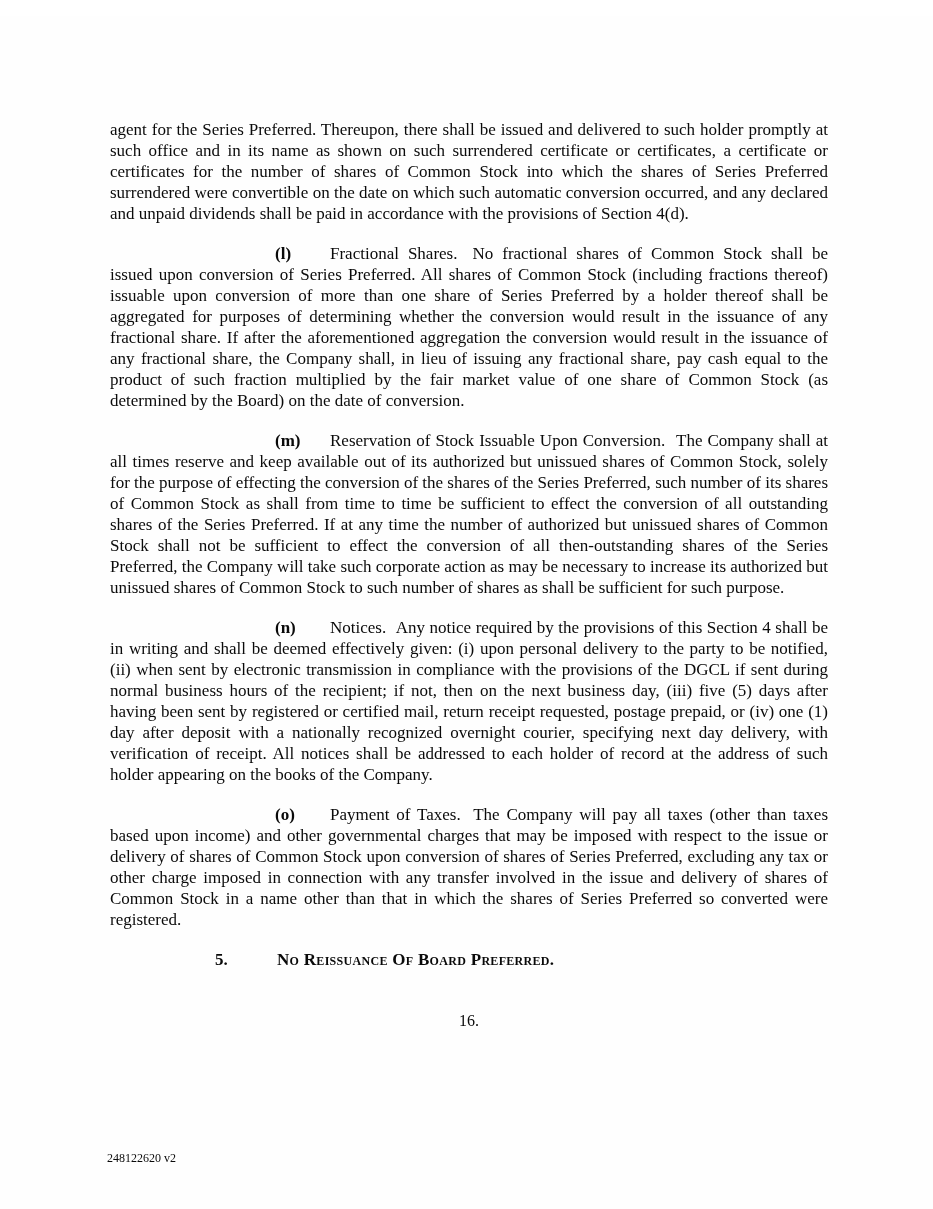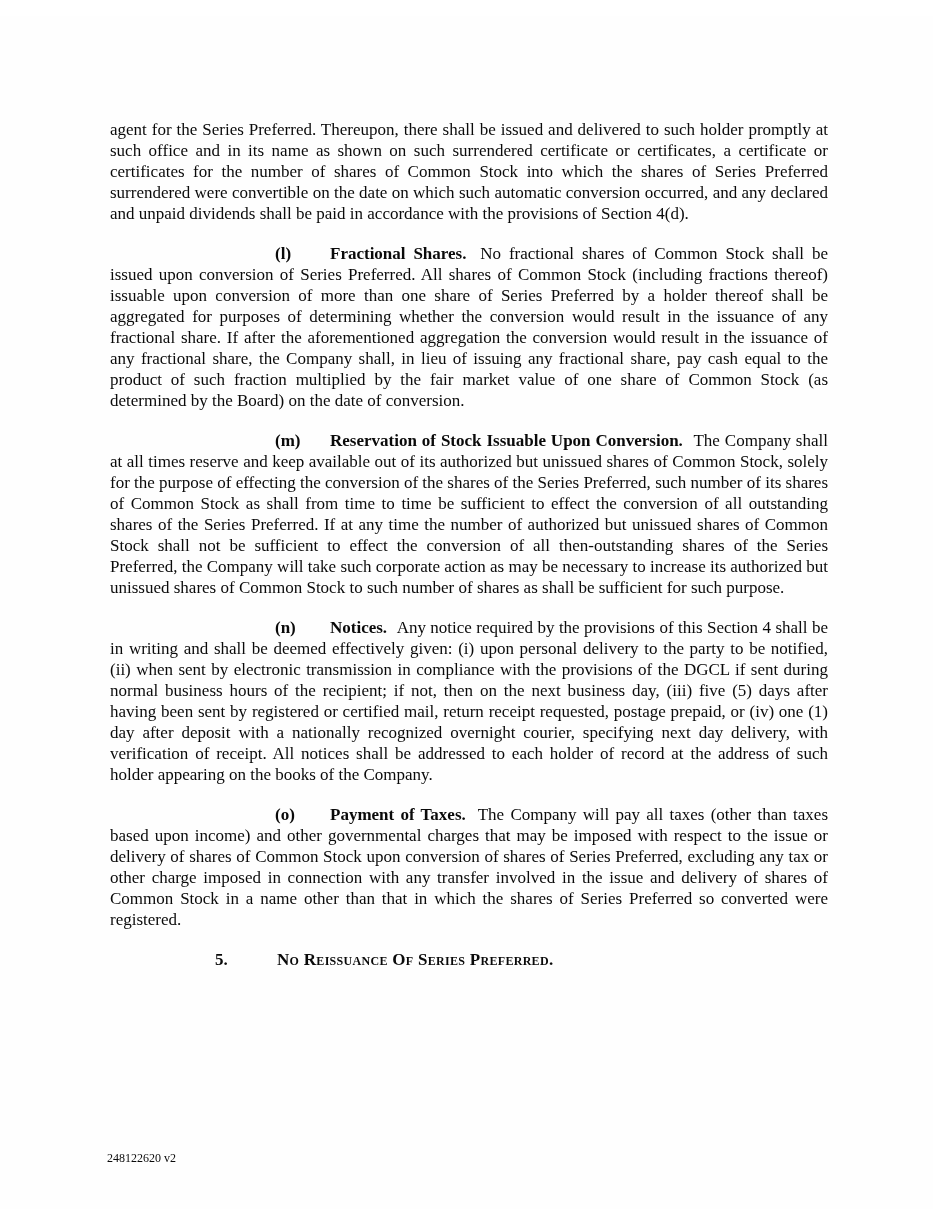--- a/index.html
+++ b/index.html
@@ -32,21 +32,21 @@
   p.para.lettered {
     text-indent: 165px;
   }
   .label {
     display: inline-block;
     width: 55px;
     font-weight: bold;
     text-indent: 0;
   }
   .title {
-    font-weight: bold;
+    font-weight: normal;
     margin-right: 6px;
   }
   .section-heading {
     margin: 0 0 19px 0;
     padding-left: 105px;
     font-size: 17px;
     line-height: 21px;
     font-weight: bold;
   }
   .section-number {
@@ -84,19 +84,20 @@
     <p class="para">agent for the Series Preferred.  Thereupon, there shall be issued and delivered to such holder promptly at such office and in its name as shown on such surrendered certificate or certificates, a certificate or certificates for the number of shares of Common Stock into which the shares of Series Preferred surrendered were convertible on the date on which such automatic conversion occurred, and any declared and unpaid dividends shall be paid in accordance with the provisions of Section 4(d).</p>
 
     <p class="para lettered"><span class="label">(l)</span><span class="title">Fractional Shares.</span> <span>No fractional shares of Common Stock shall be issued upon conversion of Series Preferred.  All shares of Common Stock (including fractions thereof) issuable upon conversion of more than one share of Series Preferred by a holder thereof shall be aggregated for purposes of determining whether the conversion would result in the issuance of any fractional share.  If after the aforementioned aggregation the conversion would result in the issuance of any fractional share, the Company shall, in lieu of issuing any fractional share, pay cash equal to the product of such fraction multiplied by the fair market value of one share of Common Stock (as determined by the Board) on the date of conversion.</span></p>
 
     <p class="para lettered"><span class="label">(m)</span><span class="title">Reservation of Stock Issuable Upon Conversion.</span> <span>The Company shall at all times reserve and keep available out of its authorized but unissued shares of Common Stock, solely for the purpose of effecting the conversion of the shares of the Series Preferred, such number of its shares of Common Stock as shall from time to time be sufficient to effect the conversion of all outstanding shares of the Series Preferred.  If at any time the number of authorized but unissued shares of Common Stock shall not be sufficient to effect the conversion of all then-outstanding shares of the Series Preferred, the Company will take such corporate action as may be necessary to increase its authorized but unissued shares of Common Stock to such number of shares as shall be sufficient for such purpose.</span></p>
 
     <p class="para lettered"><span class="label">(n)</span><span class="title">Notices.</span> <span>Any notice required by the provisions of this Section 4 shall be in writing and shall be deemed effectively given: (i) upon personal delivery to the party to be notified, (ii) when sent by electronic transmission in compliance with the provisions of the DGCL if sent during normal business hours of the recipient; if not, then on the next business day, (iii) five (5) days after having been sent by registered or certified mail, return receipt requested, postage prepaid, or (iv) one (1) day after deposit with a nationally recognized overnight courier, specifying next day delivery, with verification of receipt.  All notices shall be addressed to each holder of record at the address of such holder appearing on the books of the Company.</span></p>
 
     <p class="para lettered"><span class="label">(o)</span><span class="title">Payment of Taxes.</span> <span>The Company will pay all taxes (other than taxes based upon income) and other governmental charges that may be imposed with respect to the issue or delivery of shares of Common Stock upon conversion of shares of Series Preferred, excluding any tax or other charge imposed in connection with any transfer involved in the issue and delivery of shares of Common Stock in a name other than that in which the shares of Series Preferred so converted were registered.</span></p>
 
-    <p class="section-heading"><span class="section-number">5.</span><span class="section-title">No Reissuance Of Series Preferred.</span></p>
+    <p class="section-heading"><span class="section-number">5.</span><span class="section-title">No Reissuance Of Board Preferred.</span></p>
 
 
+    <div class="page-number">16.</div>
   </div>
 
   <div class="footer-note">248122620 v2</div>
 </div>
 
 </body></html>

